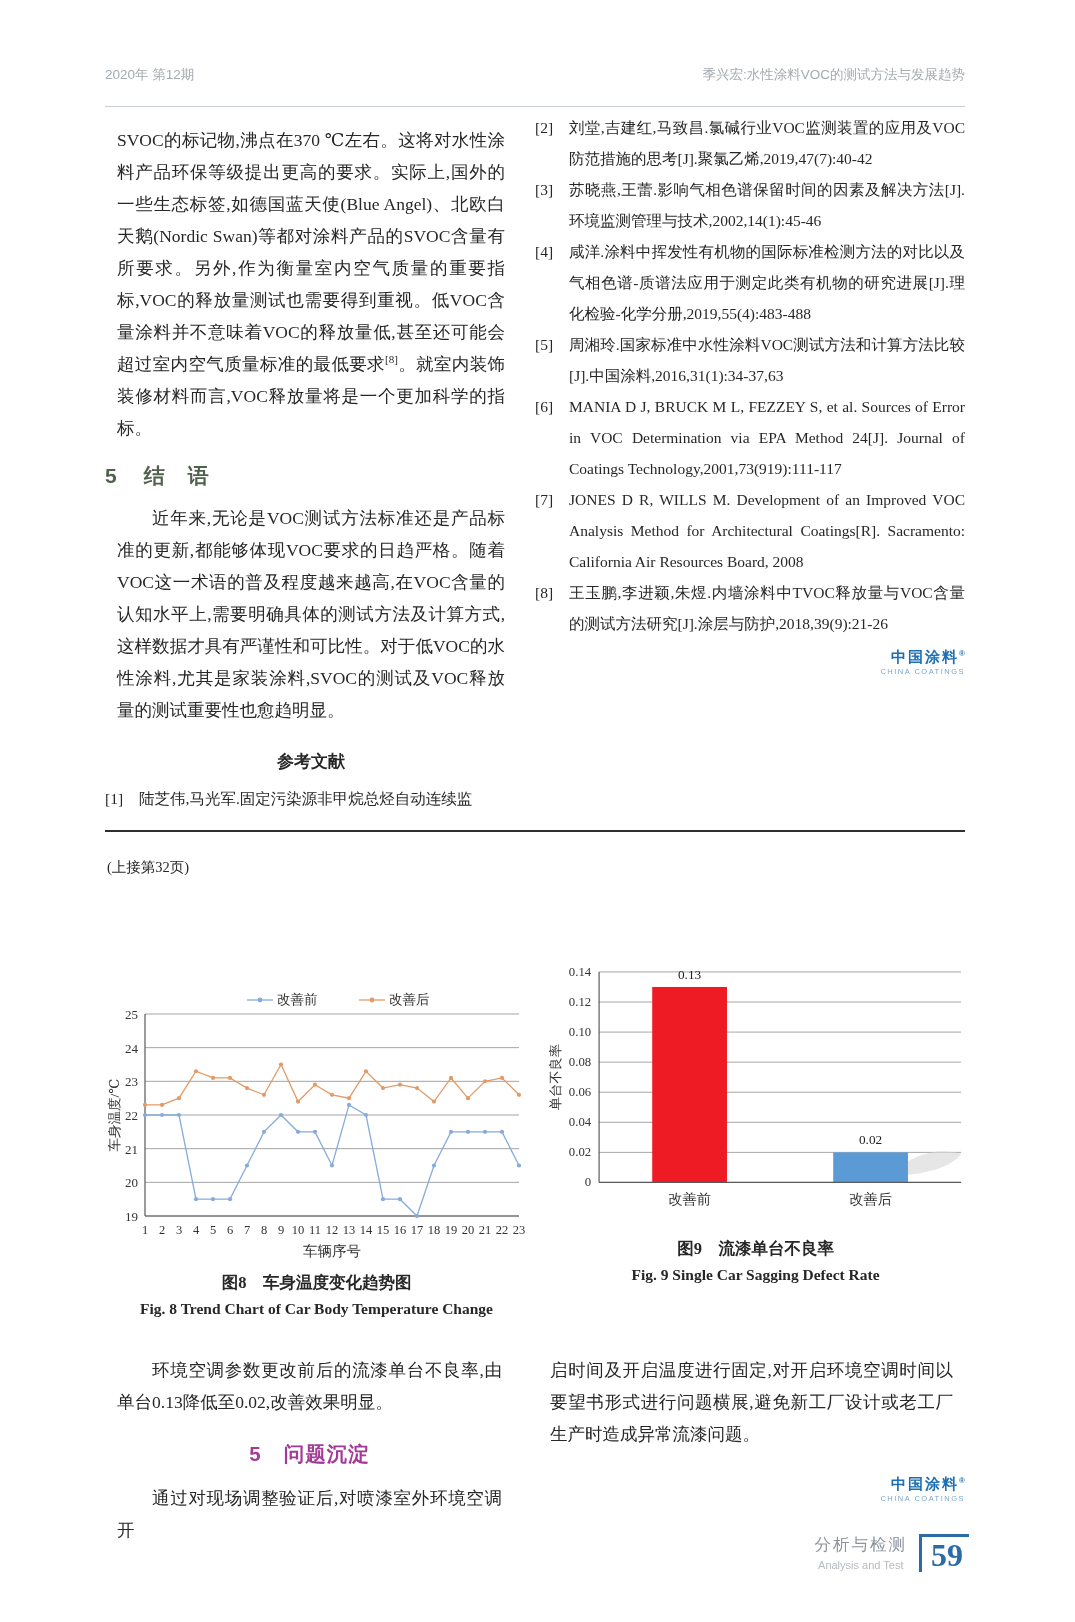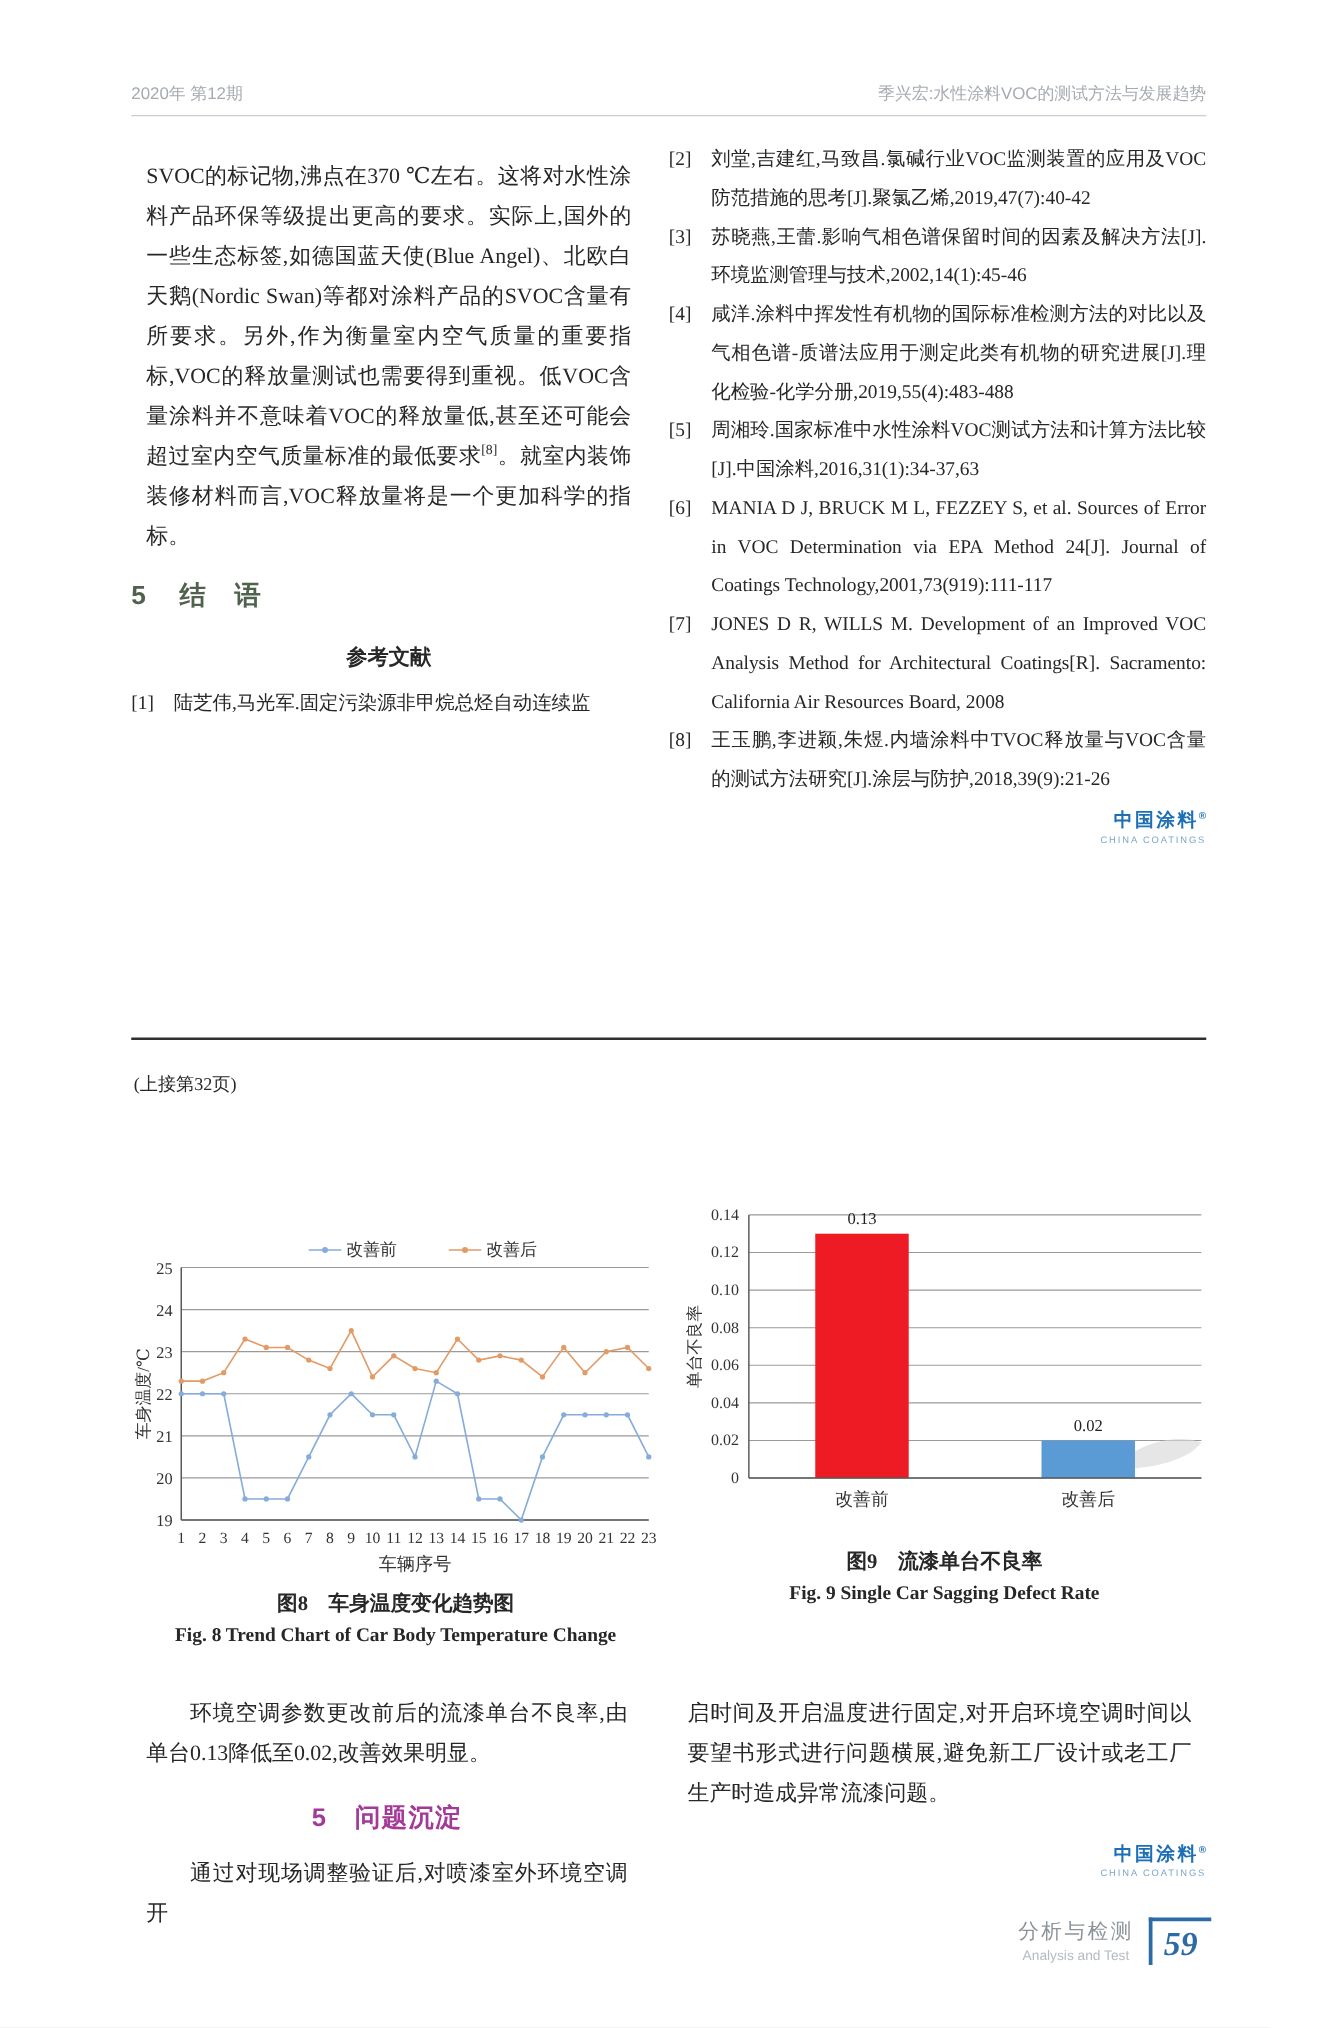--- a/index.html
+++ b/index.html
@@ -8,21 +8,21 @@
     background:#ffffff; overflow:hidden;
     font-family:"Liberation Serif","DejaVu Serif",serif;
     color:#272727;
   }
   
   .header{
     position:absolute; top:56px; left:105px; width:860px; height:28px;
     display:flex; justify-content:space-between; align-items:flex-end;
     border-bottom:1px solid #c9ced4;
     font-family:"Liberation Sans","DejaVu Sans",sans-serif;
-    font-size:13.5px; color:#a5abb1; padding-bottom:8px;
+    font-size:13.5px; color:#a5abb1; padding-bottom:22px;
   }
   
   .cols{position:absolute; top:112px; left:105px; width:860px; display:flex; gap:18px;}
   .colL{width:412px;}
   .colR{width:430px;}
   .para{font-size:17.5px; line-height:32px; text-align:justify; margin:12px;}
   .indent{text-indent:2em;}
   sup.cite{font-size:11px; line-height:0;}
   .h-green{
     font-family:"Liberation Sans","DejaVu Sans",sans-serif;
@@ -71,39 +71,40 @@
   .footer .labels{text-align:center; font-family:Liberation Sans, sans-serif;}
   .footer .zh{font-size:16.5px; color:#8c949b; letter-spacing:2px;}
   .footer .en{font-size:11px; color:#b5bbc1; margin-top:3px;}
   .pageno{
     width:50px; height:38px;
     border-top:3px solid #2c6ba5; border-left:3px solid #2c6ba5;
     padding-left:9px; box-sizing:border-box;
   }
   .pageno span{
     font-family:"Liberation Serif","DejaVu Serif",serif;
-    font-style:italic; font-weight:bold; font-size:27px; color:#2c6ba5; line-height:36px;
+    font-weight:bold; font-size:32px; color:#2c6ba5; line-height:36px;
   }
 </style>
 </head>
 <body>
 
 <div class="page">
 
   <div class="header">
     <span>2020年  第12期</span>
     <span>季兴宏:水性涂料VOC的测试方法与发展趋势</span>
   </div>
 
   <div class="cols">
     <div class="colL">
       <p class="para"><span>SVOC的标记物,沸点在370 ℃左右。这将对水性涂料产品环保等级提出更高的要求。实际上,国外的一些生态标签,如德国蓝天使(Blue Angel)、北欧白天鹅(Nordic Swan)等都对涂料产品的SVOC含量有所要求。另外,作为衡量室内空气质量的重要指标,VOC的释放量测试也需要得到重视。低VOC含量涂料并不意味着VOC的释放量低,甚至还可能会超过室内空气质量标准的最低要求</span><sup class="cite">[8]</sup><span>。就室内装饰装修材料而言,VOC释放量将是一个更加科学的指标。</span></p>
       <div class="h-green">
         <span class="num">5</span><span>结　语</span>
       </div>
+      <p class="para indent">近年来,无论是VOC测试方法标准还是产品标准的更新,都能够体现VOC要求的日趋严格。随着VOC这一术语的普及程度越来越高,在VOC含量的认知水平上,需要明确具体的测试方法及计算方式,这样数据才具有严谨性和可比性。对于低VOC的水性涂料,尤其是家装涂料,SVOC的测试及VOC释放量的测试重要性也愈趋明显。</p>
       <div class="refs-title">参考文献</div>
       <div class="ref-row">
         <span class="ref-id">[1]</span>
         <span class="ref-text">陆芝伟,马光军.固定污染源非甲烷总烃自动连续监</span>
       </div>
     </div>
 
     <div class="colR">
       <div id="refs-right">
           <div class="ref-row">

